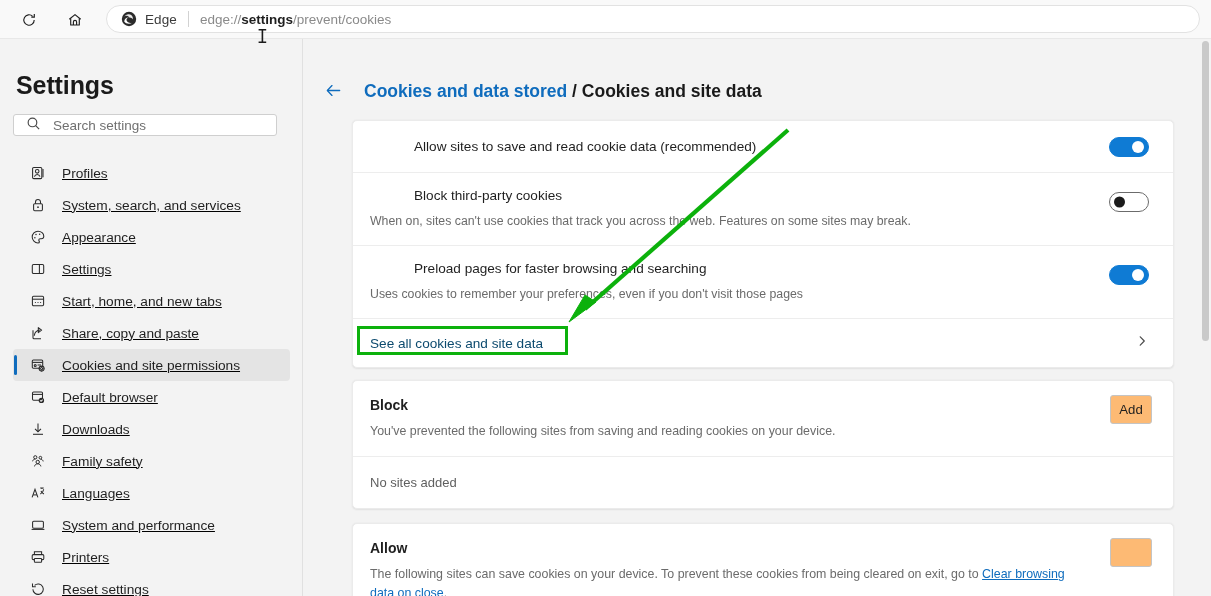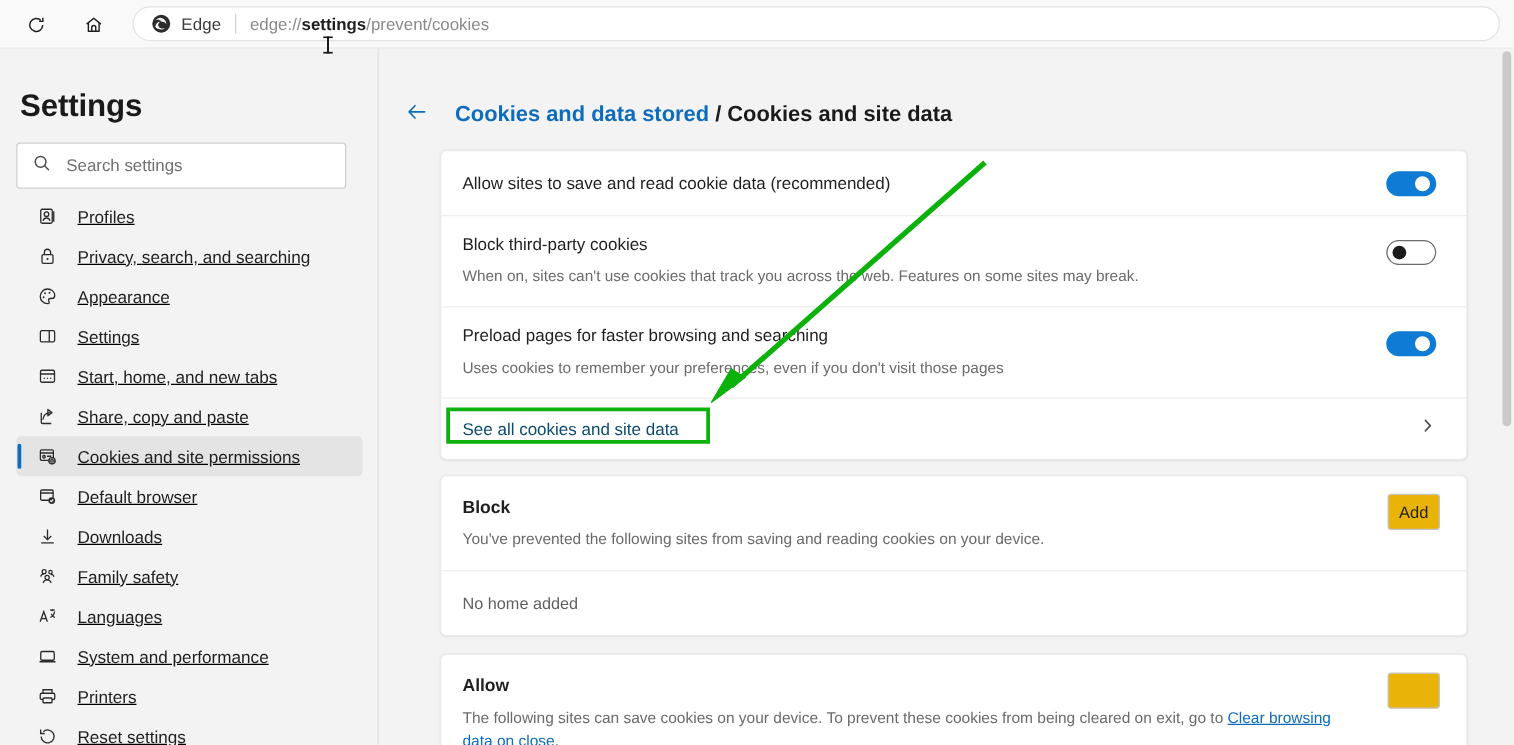--- a/index.html
+++ b/index.html
@@ -87,21 +87,21 @@
     position: absolute;
     left: 16px; top: 32px;
     font-size: 25px;
     font-weight: 600;
     color: #1a1a1a;
     letter-spacing: -.1px;
   }
   #search-settings-box {
     position: absolute;
     left: 13px; top: 75px;
-    width: 264px; height: 37px;
+    width: 264px; height: 22px;
     background: #ffffff;
     border: 1px solid #cfcfcf;
     border-radius: 3px;
     display: flex;
     align-items: center;
     padding-left: 12px;
   }
   #search-settings-input {
     border: 0; outline: 0;
     background: transparent;
@@ -196,20 +196,21 @@
     position: relative;
     padding: 0 24px 0 17px;
     border-bottom: 1px solid #ededed;
   }
   .row:last-child { border-bottom: 0; }
 
   .row-title {
     font-size: 13.6px;
     color: #1f1f1f;
     font-weight: 400;
+    margin-left: 44px;
   }
   .row-desc {
     font-size: 12.3px;
     color: #6b6b6b;
     line-height: 1.45;
   }
 
   #row-allow-sites { height: 52px; display: flex; align-items: center; }
   #row-block-third-party { height: 73px; padding-top: 15px; }
   #row-preload { height: 73px; padding-top: 15px; }
@@ -285,21 +286,21 @@
     margin-top: 9px;
     font-size: 12.4px;
     color: #6b6b6b;
     line-height: 1.5;
     max-width: 720px;
   }
   .add-button {
     position: absolute;
     right: 21px; top: 14px;
     width: 42px; height: 29px;
-    background: #eab308;
+    background: #fdba74;
     border: 1px solid #c4c4c4;
     border-radius: 3px;
     font-family: "Liberation Sans", sans-serif;
     font-size: 13.2px;
     color: #1f1f1f;
     cursor: pointer;
   }
   .list-empty {
     padding: 18px 17px 18px 17px;
     font-size: 13px;
@@ -416,21 +417,21 @@
     </div>
 
     <div class="sidebar-item">
       <span class="sidebar-icon">
         <svg width="16" height="16" viewBox="0 0 16 16" fill="none" stroke="currentColor" stroke-width="1.05">
           <rect x="3.6" y="6.7" width="8.8" height="7.0" rx="1.1"></rect>
           <path d="M5.5 6.7V4.9a2.5 2.5 0 0 1 5 0v1.8"></path>
           <circle cx="8" cy="10.2" r=".85" fill="currentColor" stroke="none"></circle>
         </svg>
       </span>
-      <span class="sidebar-label">Privacy, search, and searching</span>
+      <span class="sidebar-label">System, search, and services</span>
     </div>
 
     <div class="sidebar-item">
       <span class="sidebar-icon">
         <svg width="16" height="16" viewBox="0 0 16 16" fill="none" stroke="currentColor" stroke-width="1.05">
           <path d="M8 2.2c3.2 0 5.8 2.3 5.8 5.1 0 1.8-1.4 2.5-2.5 2.5h-1.2c-.8 0-1.3.6-1.3 1.3 0 .9.6 1.1.6 1.8 0 .6-.5 1-1.4 1-3.2 0-5.8-2.6-5.8-5.8S4.8 2.2 8 2.2z"></path>
           <circle cx="6.0" cy="5.6" r=".75" fill="currentColor" stroke="none"></circle>
           <circle cx="9.6" cy="5.2" r=".75" fill="currentColor" stroke="none"></circle>
           <circle cx="4.9" cy="8.8" r=".75" fill="currentColor" stroke="none"></circle>
         </svg>
@@ -620,21 +621,21 @@
       </span>
     </div>
   </div>
 
   <div class="card" id="card-block">
     <div class="list-header">
       <div class="list-header-title">Block</div>
       <div class="list-header-desc">You've prevented the following sites from saving and reading cookies on your device.</div>
       <button class="add-button">Add</button>
     </div>
-    <div class="list-empty">No home added</div>
+    <div class="list-empty">No sites added</div>
   </div>
 
   <div class="card" id="card-allow">
     <div class="list-header" style="border-bottom:0;">
       <div class="list-header-title">Allow</div>
       <div class="list-header-desc"><span>The following sites can save cookies on your device. To prevent these cookies from being cleared on exit, go to </span><a class="inline-link" href="#">Clear browsing data on close</a><span>.</span></div>
       <button class="add-button"></button>
     </div>
   </div>
 

